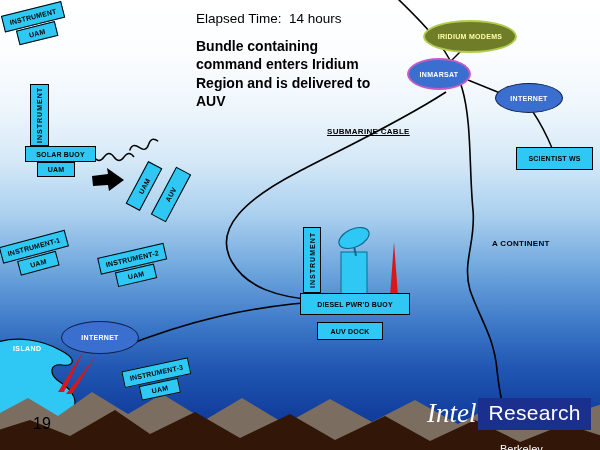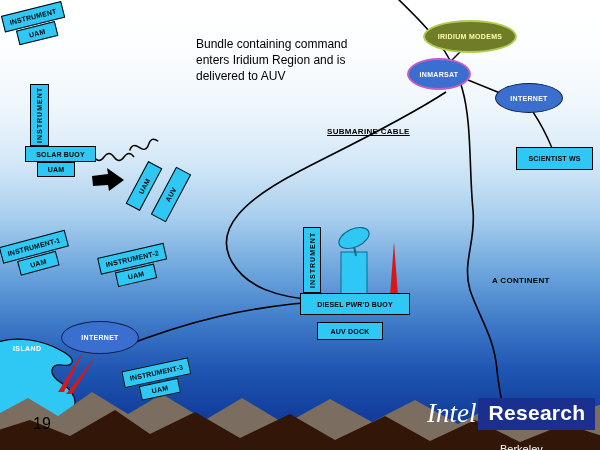--- a/index.html
+++ b/index.html
@@ -29,28 +29,28 @@
   .ell {
     position:absolute; border-radius:50%; color:#fff; font-weight:bold; font-size:7px;
     display:flex; align-items:center; justify-content:center; letter-spacing:0.3px;
   }
   .ell-blue { background:#3a6fd0; border:1.5px solid #10204a; }
   .ell-iridium { background:#6f7c28; border:2px solid #b0cc50; color:#ffffa8; }
   .ell-inmarsat { background:#3a6fd0; border:2px solid #c85ac8; }
 
   .maplabel { position:absolute; color:#000; font-weight:bold; font-size:8px; letter-spacing:0.3px; white-space:nowrap; }
   .title-line { position:absolute; left:196px; top:11px; color:#000; font-size:13.5px; white-space:pre; }
-  .desc-line { position:absolute; left:196px; top:37px; width:182px; color:#000; font-size:12px; line-height:1.32; }
+  .desc-line { position:absolute; left:196px; top:37px; width:182px; color:#000; font-size:14px; line-height:1.32;font-weight:bold; }
 
   .island-label { position:absolute; left:13px; top:345px; color:#fff; font-weight:bold; font-size:7px; letter-spacing:0.4px; }
   .page-num { position:absolute; left:33px; top:415px; color:#000; font-size:16px; }
 
   .logo { position:absolute; left:427px; top:398px; display:flex; align-items:flex-start; }
   .logo-intel { font-family:"Liberation Serif", serif; font-style:italic; font-size:27px; color:#fff; margin-right:2px; }
-  .logo-research { background:#1b2f8e; color:#fff; font-weight:bold; font-size:21px; padding:3px 10px 5px 10px; letter-spacing:0.3px; }
+  .logo-research { background:#1b2f8e; color:#fff; font-weight:normal; font-size:21px; padding:3px 10px 5px 10px; letter-spacing:0.3px; }
   .logo-berkeley { position:absolute; left:500px; top:431px; color:#fff; font-size:11px;margin-top:12px; }
 </style>
 </head>
 <body>
 
 <div class="slide">
 
   <svg class="art" viewBox="0 0 600 450">
 
     <path d="M397,-2 C425,25 452,52 462,88 C472,122 469,170 473,210 C476,242 462,262 470,290 C479,317 494,336 497,370 C500,402 508,426 512,452" fill="none" stroke="#000" stroke-width="1.6"></path>
@@ -79,20 +79,21 @@
     </g>
     <polygon points="394,242 390,296 398,296" fill="#d81818"></polygon>
 
     <g>
       <path d="M-2,452 L-2,414 L28,398 L58,416 L92,392 L128,414 L162,394 L205,420 L242,398 L285,424 L330,399 L372,422 L415,400 L458,424 L500,402 L545,422 L602,404 L602,452 Z" fill="#7b6e60"></path>
       <path d="M-2,452 L-2,432 L35,414 L78,434 L125,408 L165,434 L210,412 L255,438 L305,414 L350,440 L398,416 L442,441 L488,420 L532,442 L572,424 L602,436 L602,452 Z" fill="#5a3categories" display="none"></path>
       <path d="M-2,452 L-2,430 L30,420 L70,436 L115,410 L150,434 L195,412 L240,438 L290,414 L335,440 L385,416 L430,441 L475,420 L520,442 L565,424 L602,436 L602,452 Z" fill="#321709"></path>
     </g>
   </svg>
 
+  <div class="title-line">Elapsed Time:  14 hours</div>
   <div class="desc-line">Bundle containing command enters Iridium Region and is delivered to AUV</div>
 
   <div class="tgroup" style="left:4px; top:8px; transform:rotate(-14deg);">
     <div class="cyan lbl">INSTRUMENT</div>
     <div class="cyan uam">UAM</div>
   </div>
 
   <div class="cyan vcyan" style="left:30px; top:84px; width:19px; height:62px;">
     <span>INSTRUMENT</span>
   </div>
@@ -140,21 +141,21 @@
     <span>INMARSAT</span>
   </div>
   <div class="ell ell-blue" style="left:495px; top:83px; width:68px; height:30px;">
     <span>INTERNET</span>
   </div>
   <div class="cyan" style="left:516px; top:147px; width:77px; height:23px;">
     <span>SCIENTIST WS</span>
   </div>
 
   <div class="maplabel" style="left:327px; top:127px;text-decoration:underline;">SUBMARINE CABLE</div>
-  <div class="maplabel" style="left:492px; top:239px;margin-top:37px;">A CONTINENT</div>
+  <div class="maplabel" style="left:492px; top:239px;">A CONTINENT</div>
   <div class="island-label">ISLAND</div>
 
   <div class="ell ell-blue" style="left:61px; top:321px; width:78px; height:33px;">
     <span>INTERNET</span>
   </div>
 
   <div class="page-num">19</div>
   <div class="logo">
     <span class="logo-intel">Intel</span>
     <span class="logo-research">Research</span>

